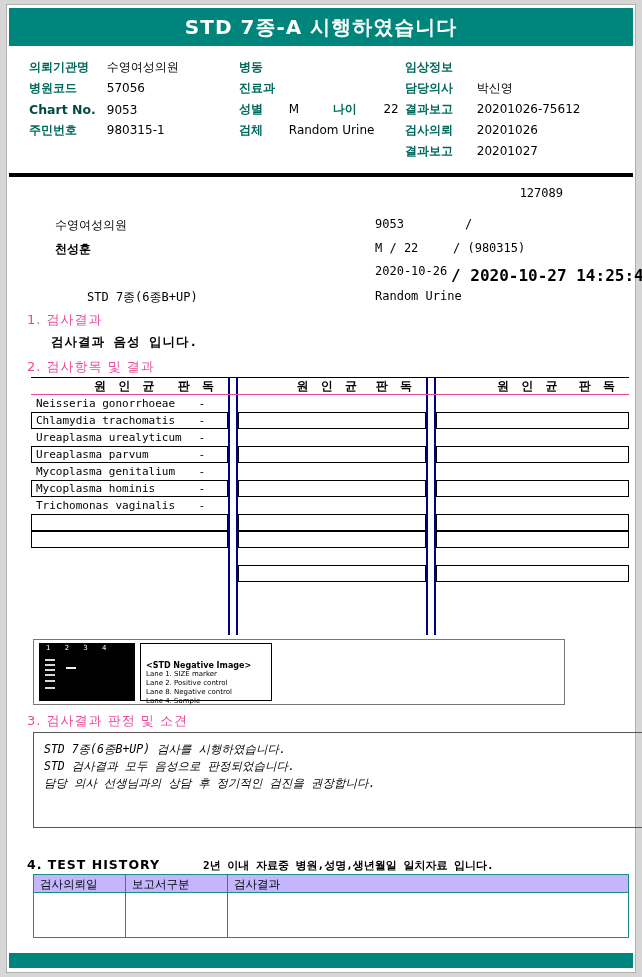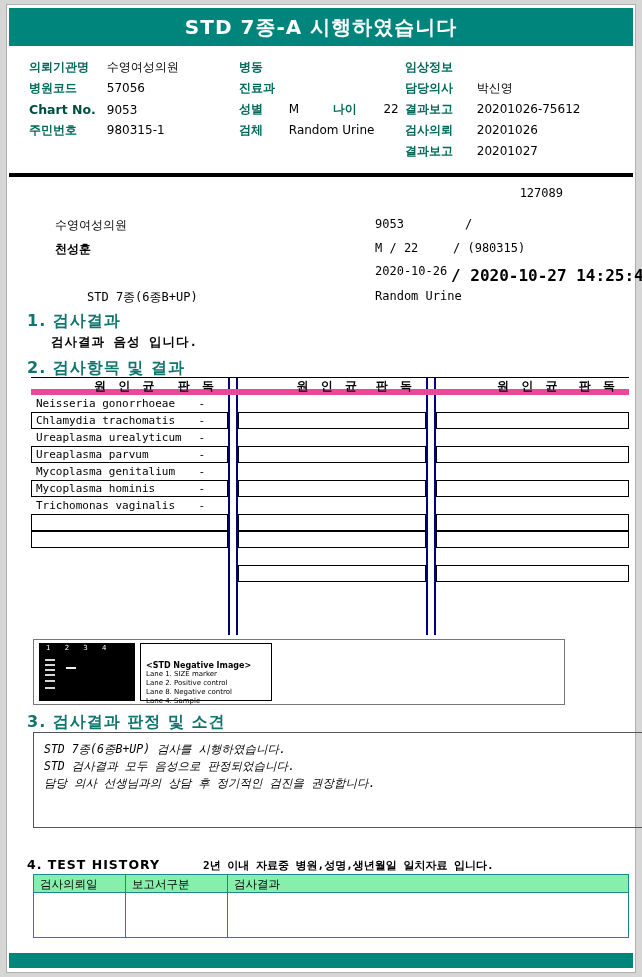--- a/index.html
+++ b/index.html
@@ -27,32 +27,32 @@
   .summary { position:absolute; top:200px; left:0; right:0; height:104px;
              font-family:"DejaVu Sans Mono",monospace; font-size:12px; }
   .summary span { position:absolute; white-space:nowrap; }
   .sm-hospital { left:48px; top:12px; }
   .sm-chart { left:368px; top:12px; } .sm-chart-slash { left:458px; top:12px; }
   .sm-patient { left:48px; top:36px; font-weight:bold; }
   .sm-sexage { left:368px; top:36px; } .sm-birth { left:446px; top:36px; }
   .sm-reqdate { left:368px; top:59px; } .sm-repdt { left:444px; top:61px; font-size:16px;font-weight:bold; }
   .sm-test { left:80px; top:84px; } .sm-spec { left:368px; top:84px; }
 
-  .sec-h { position:absolute; left:20px; font-weight:bold; font-size:16px; letter-spacing:1px; color:#0f766e; }
+  .sec-h { position:absolute; left:20px; font-weight:normal; font-size:13px; letter-spacing:1px; color:#ec4899; }
   .sec1-h { top:306px; }
   .sec1-t { position:absolute; top:329px; left:44px; font-family:"DejaVu Sans Mono",monospace;
             font-weight:bold; font-size:12.5px; letter-spacing:1px; }
   .sec2-h { top:353px; }
 
   .rtable { position:absolute; top:372px; left:24px; width:598px; height:258px; }
   .vsep { position:absolute; top:0; height:100%; width:10px;
           border-left:2px solid #000080; border-right:2px solid #000080; }
   .vsep.s1 { left:197px; } .vsep.s2 { left:395px; }
   .thead { position:absolute; top:0; left:0; right:0; height:18px;
-           border-top:1px solid #000; border-bottom:6px solid #ec4899; }
+           border-top:1px solid #000; border-bottom:1px solid #ec4899; }
   .hgroup { position:absolute; top:0; height:16px; }
   .hg1 { left:0; width:197px; } .hg2 { left:207px; width:188px; } .hg3 { left:405px; width:193px; }
   .oh { position:absolute; left:50%; transform:translateX(-55%); top:0; font-weight:bold;
         font-size:12px; letter-spacing:4px; white-space:nowrap; }
   .rh { position:absolute; right:10px; top:0; font-weight:bold; font-size:12px; letter-spacing:4px; white-space:nowrap; }
   .rows { position:absolute; top:18px;text-align:center; }
   .g1 { left:0; width:197px; } .g2 { left:207px; width:188px; } .g3 { left:405px; width:193px; }
   .row { position:relative; height:17px; border:1px solid transparent;
          font-family:"DejaVu Sans Mono",monospace; font-size:11px; line-height:14px; }
   .row.boxed { border-color:#000; }
@@ -70,21 +70,21 @@
 
   .sec3-h { top:707px; }
   .sec3-box { position:absolute; top:727px; left:26px; width:612px; height:96px; border:1px solid #555;
               padding:8px 10px; font-family:"DejaVu Sans Mono",monospace; font-size:11.5px; line-height:17px;font-style:italic; }
 
   .sec4-row { position:absolute; top:849px; left:20px; right:20px; white-space:nowrap; }
   .sec4-h { display:inline-block; font-weight:bold; font-size:12.5px; letter-spacing:1px; }
   .sec4-note { display:inline-block; margin-left:38px; font-family:"DejaVu Sans Mono",monospace;
                font-size:11px; font-weight:bold; }
   .htable { position:absolute; top:869px; left:26px; width:596px; border:1px solid #1a8c84; }
-  .hrow { display:flex; height:18px; border-bottom:1px solid #1a8c84; background:#86efac; }
+  .hrow { display:flex; height:18px; border-bottom:1px solid #1a8c84; background:#c4b5fd; }
   .hcell { padding:2px 6px; font-size:11.5px; border-right:1px solid #1a8c84; }
   .cw1 { width:92px; } .cw2 { width:102px; } .cw3 { flex:1; border-right:none; }
   .hbody { display:flex; height:44px; background:#fff; }
   .bcell { border-right:1px solid #1a8c84; }
 
   .bottombar { position:absolute; left:2px; right:2px; bottom:4px; height:15px; background:#00857c; }
 </style>
 </head>
 <body>
 

